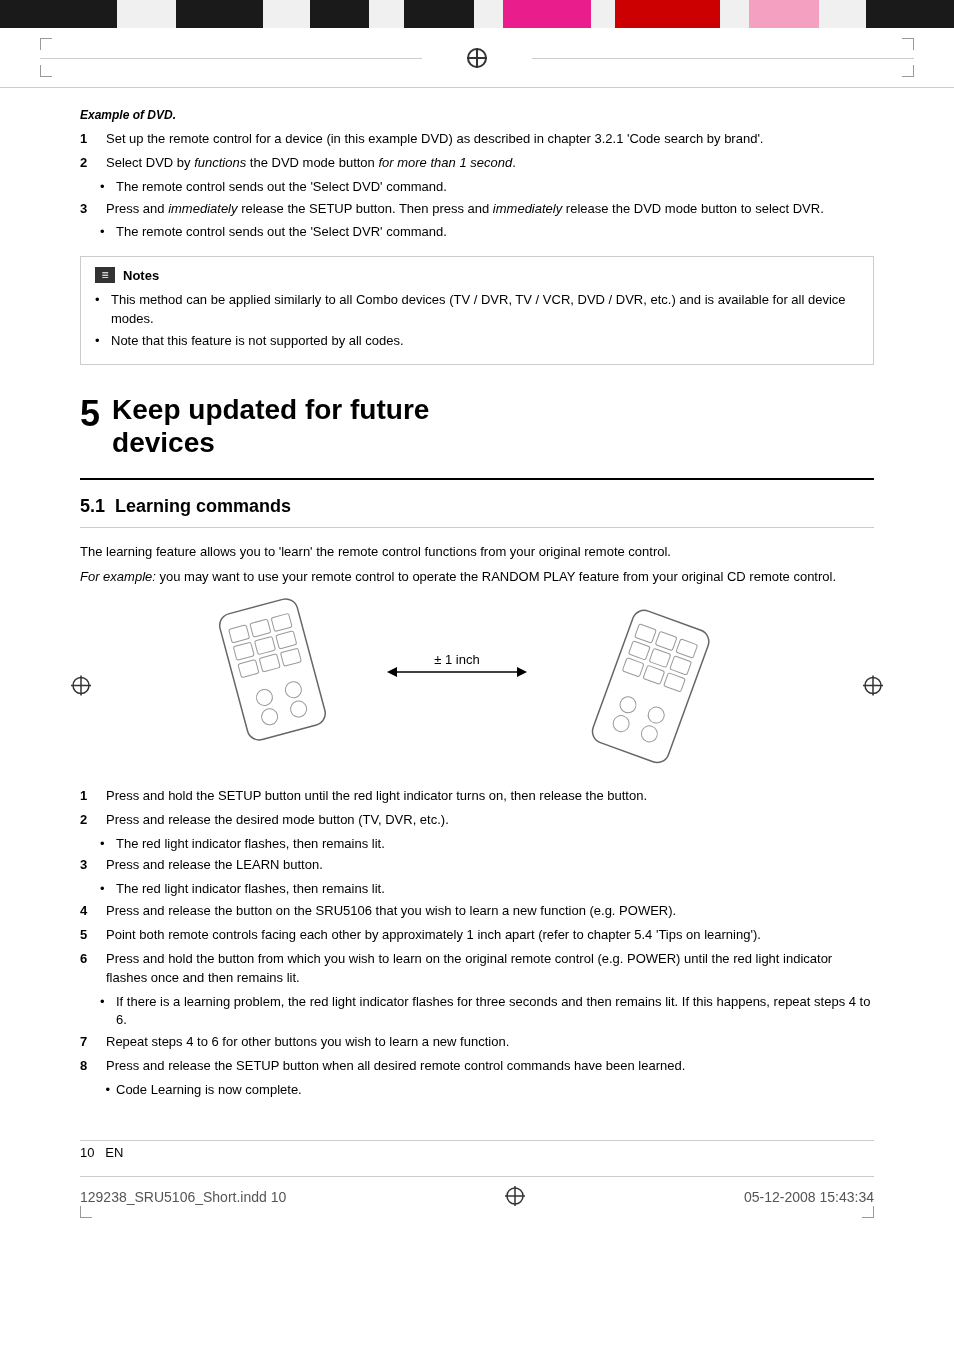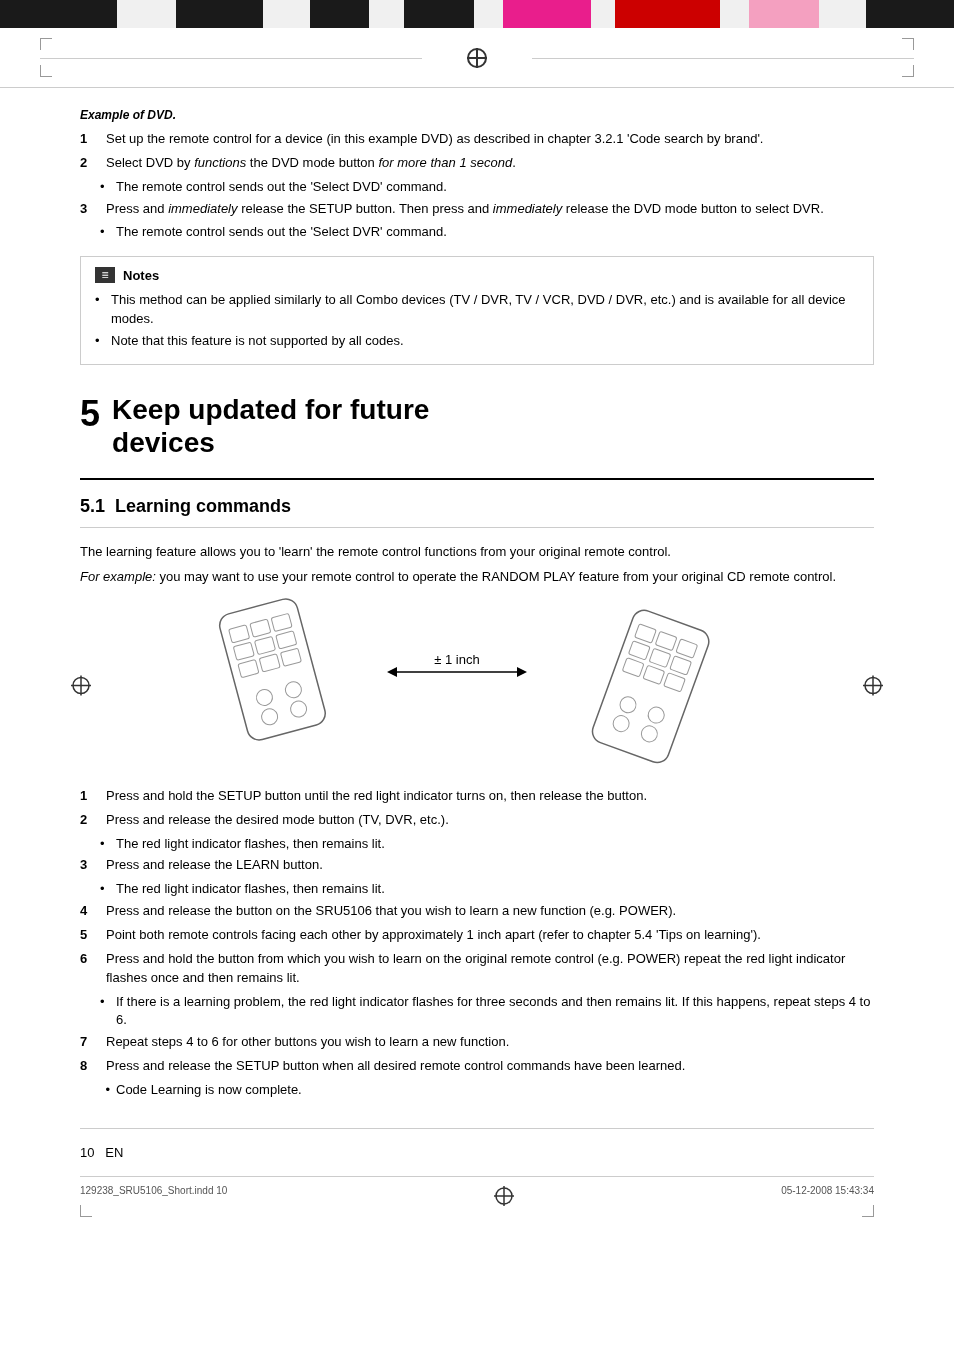--- a/index.html
+++ b/index.html
@@ -449,50 +449,50 @@
         <li>
           <span class="list-num bold">4</span>
           <span>Press and release the button on the SRU5106 that you wish to learn a new function (e.g. POWER).</span>
         </li>
         <li>
           <span class="list-num bold">5</span>
           <span>Point both remote controls facing each other by approximately 1 inch apart (refer to chapter 5.4 'Tips on learning').</span>
         </li>
         <li>
           <span class="list-num bold">6</span>
-          <span>Press and hold the button from which you wish to learn on the original remote control (e.g. POWER) repeat the red light indicator flashes once and then remains lit.</span>
+          <span>Press and hold the button from which you wish to learn on the original remote control (e.g. POWER) until the red light indicator flashes once and then remains lit.</span>
         </li>
         <ul class="bullet-list" style="margin-left:20px;">
           <li>If there is a learning problem, the red light indicator flashes for three seconds and then remains lit. If this happens, repeat steps 4 to 6.</li>
         </ul>
         <li>
           <span class="list-num bold">7</span>
           <span>Repeat steps 4 to 6 for other buttons you wish to learn a new function.</span>
         </li>
         <li>
           <span class="list-num bold">8</span>
           <span>Press and release the SETUP button when all desired remote control commands have been learned.</span>
         </li>
         <ul class="bullet-list" style="margin-left:20px;text-align:right;">
           <li>Code Learning is now complete.</li>
         </ul>
       </ol>
     </div>
 
-    <div style="margin-top: 28px; border-top: 1px solid #ccc; padding-top: 16px; position: relative;">
+    <div style="margin-top: 40px; border-top: 1px solid #ccc; padding-top: 4px; position: relative;">
       <div style="display: flex; justify-content: space-between; align-items: center;">
         <span><span>10</span>&nbsp;&nbsp;&nbsp;<span>EN</span></span>
         <span style="font-size:11px; color:#555;"></span>
       </div>
 
       <div style="display:flex; justify-content:center; align-items:center; margin-top: 16px; padding: 8px 0; position:relative; border-top: 1px solid #ccc;">
         <div style="position:absolute; left:0; bottom:0; width:12px; height:12px; border-bottom:1px solid #999; border-left:1px solid #999;"></div>
         <div style="position:absolute; right:0; bottom:0; width:12px; height:12px; border-bottom:1px solid #999; border-right:1px solid #999;"></div>
 
-        <div style="display:flex; justify-content:space-between; width:100%; font-size:10px; color:#555;">
+        <div style="display:flex; justify-content:space-between; width:100%; font-size:14px; color:#555;align-items:center;">
           <span>129238_SRU5106_Short.indd  10</span>
           <div>
             <svg width="22" height="22" viewBox="0 0 22 22">
               <circle cx="11" cy="11" r="8" fill="none" stroke="#333" stroke-width="1.5"></circle>
               <line x1="11" y1="1" x2="11" y2="21" stroke="#333" stroke-width="1.5"></line>
               <line x1="1" y1="11" x2="21" y2="11" stroke="#333" stroke-width="1.5"></line>
             </svg>
           </div>
           <span>05-12-2008  15:43:34</span>
         </div>

